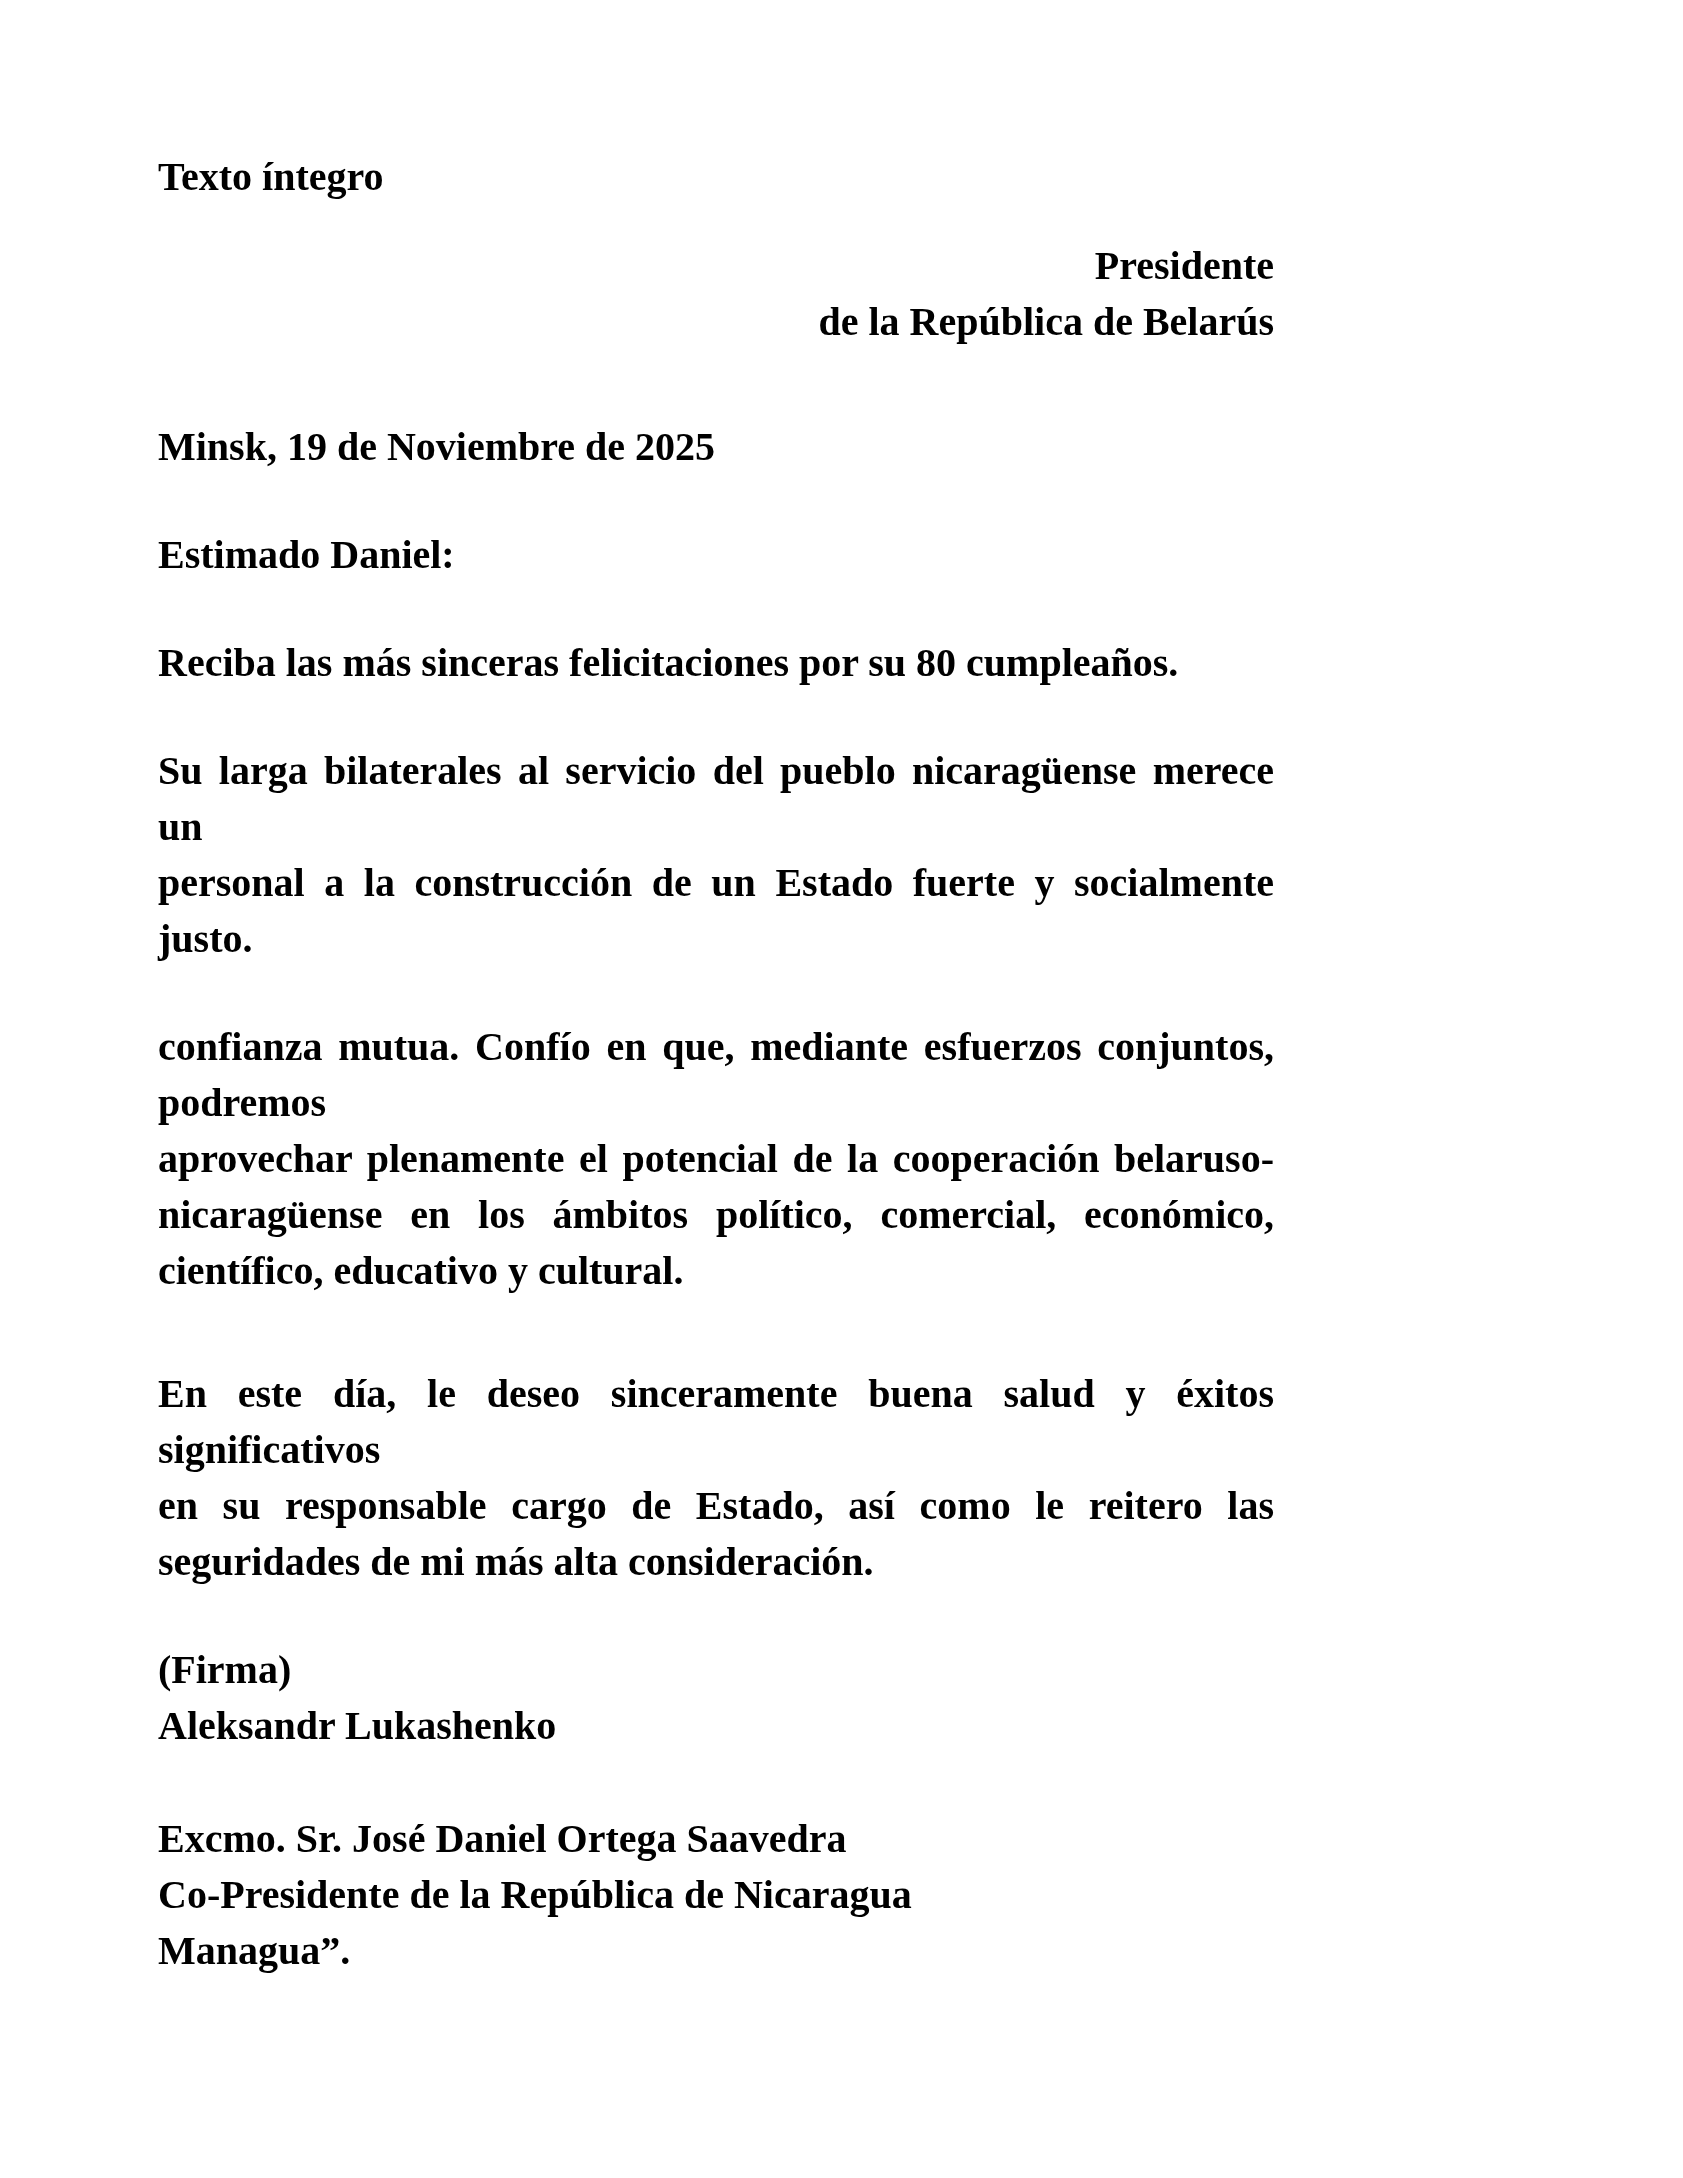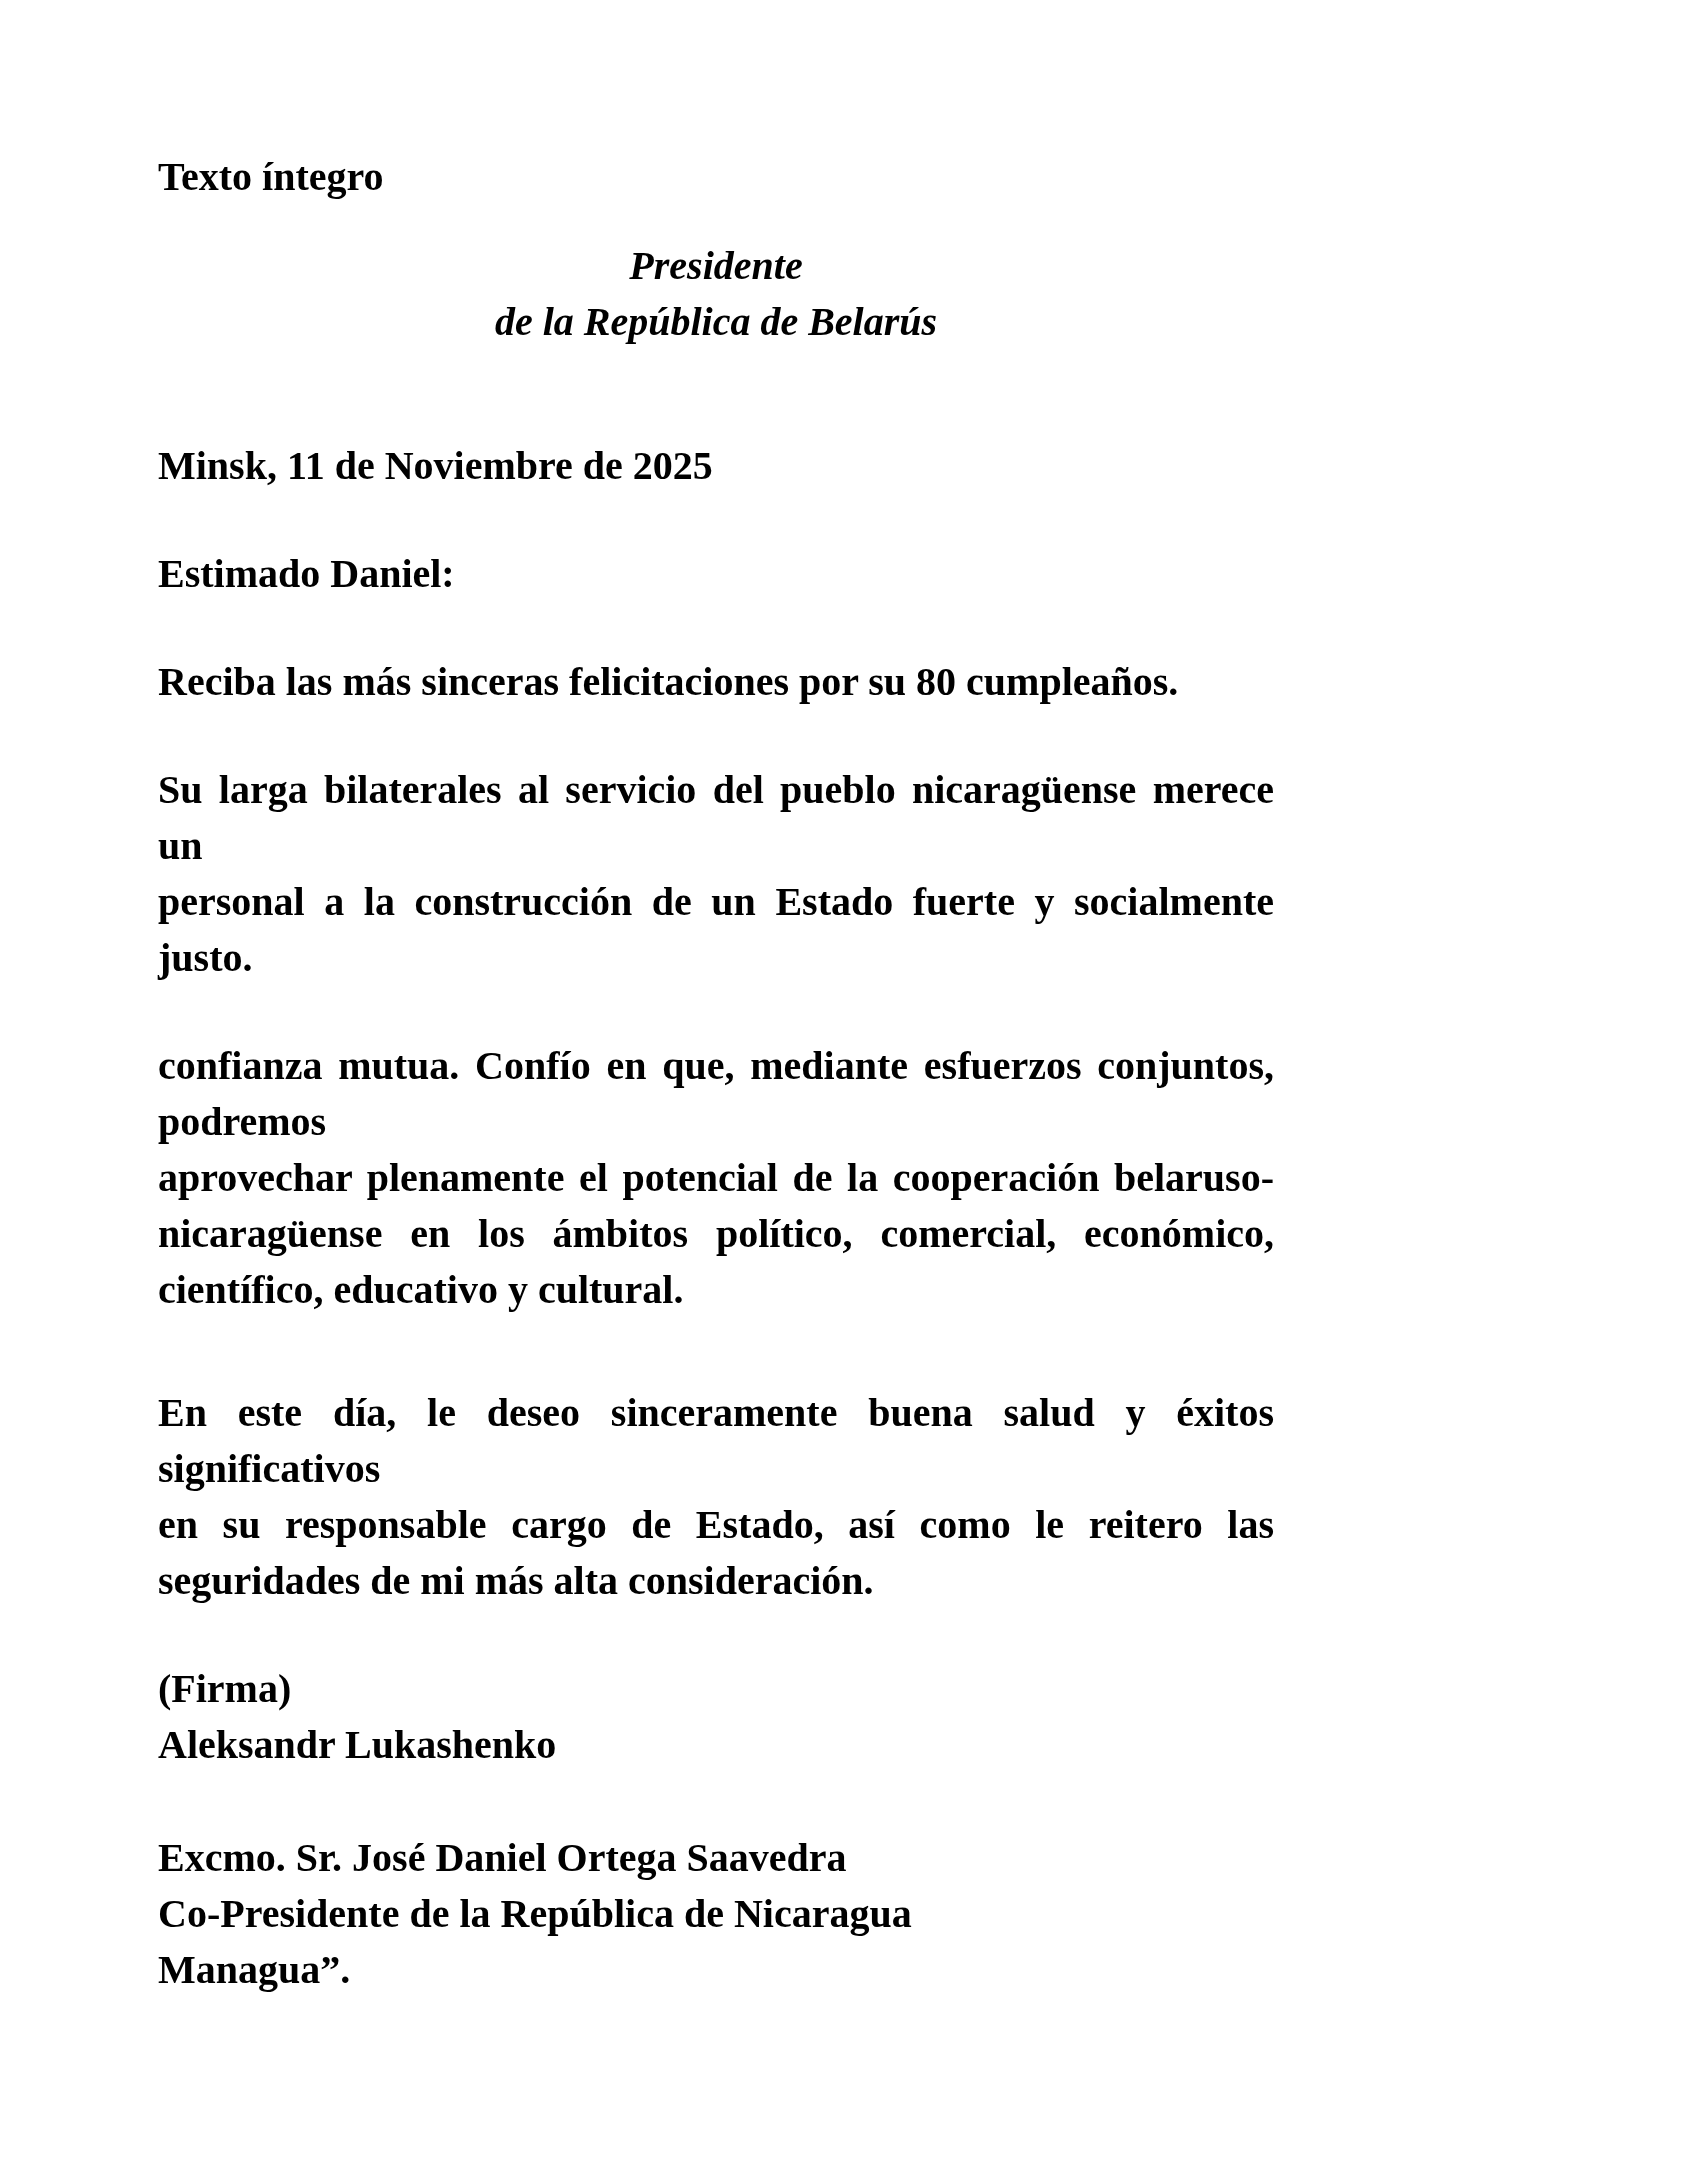--- a/index.html
+++ b/index.html
@@ -21,21 +21,21 @@
     height: 2178px;
     padding: 149px 153px 0 158px;
     background: #ffffff;
   }
   .txt {
     font-size: 40px;
     line-height: 56px;
     white-space: pre-wrap;
   }
   .label-block   { margin-bottom: 33px; }
-  .heading-block { margin-bottom: 88px; text-align: center; font-style: italic; }
+  .heading-block { margin-bottom: 69px; text-align: right; }
   .date-block    { margin-bottom: 52px; }
   .salut-block   { margin-bottom: 52px; }
   .para          { margin-bottom: 52px; }
   .para-wide-gap { margin-bottom: 67px; }
   .sig-block     { margin-bottom: 57px; }
   .addr-block    { margin-bottom: 0; }
   
   .jl {
     font-size: 40px;
     line-height: 56px;
@@ -51,21 +51,21 @@
 
 <div class="page">
 
   <div class="txt label-block">Texto íntegro</div>
 
   <div class="heading-block">
     <div class="txt">Presidente</div>
     <div class="txt">de la República de Belarús</div>
   </div>
 
-  <div class="txt date-block">Minsk, 11 de Noviembre de 2025</div>
+  <div class="txt date-block">Minsk, 19 de Noviembre de 2025</div>
 
   <div class="txt salut-block">Estimado Daniel:</div>
 
   <div class="para">
     <div class="jl jl-last">Reciba las más sinceras felicitaciones por su 80 cumpleaños.</div>
   </div>
 
   <div class="para">
     <div class="jl">Su larga bilaterales al servicio del pueblo nicaragüense merece un</div>
     <div class="jl jl-last">personal a la construcción de un Estado fuerte y socialmente justo.</div>

